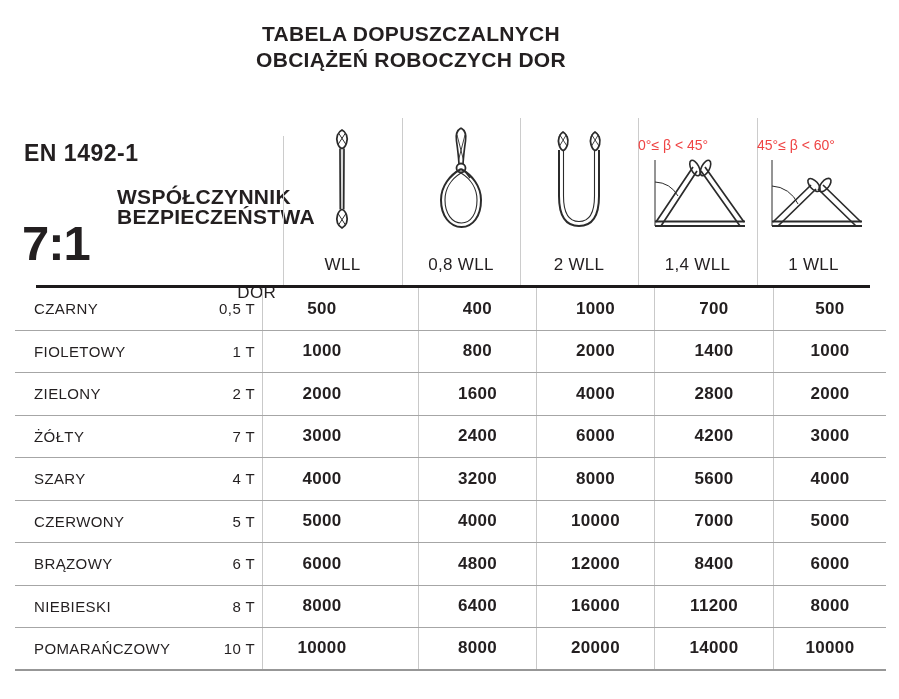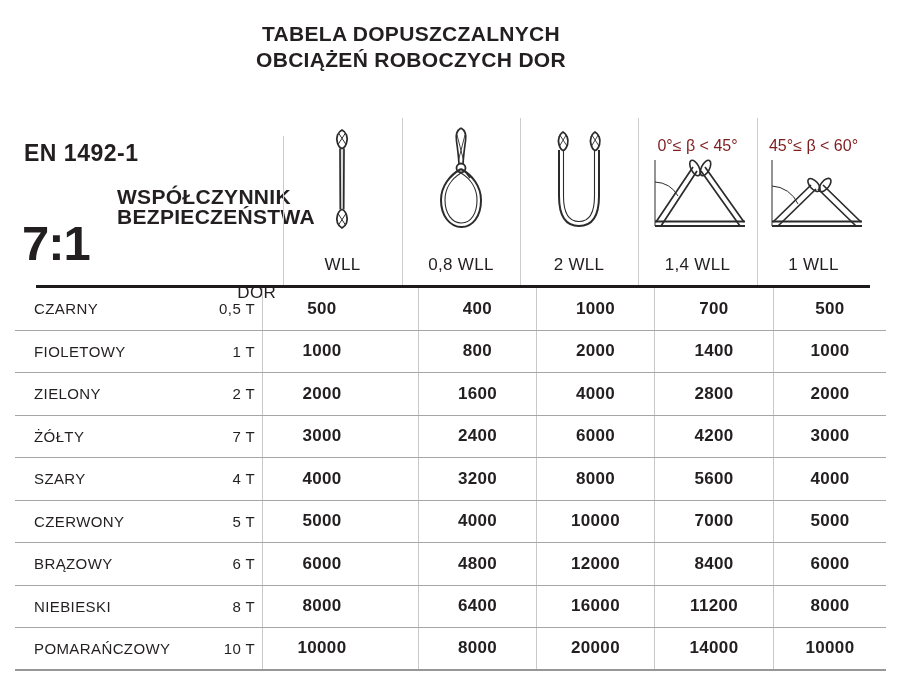--- a/index.html
+++ b/index.html
@@ -15,21 +15,21 @@
   .ratio{position:absolute;left:22px;top:168px;font-size:49px;font-weight:bold;letter-spacing:-1px;margin-top:47px;}
   .factor{position:absolute;left:104px;top:187px;font-size:21px;font-weight:bold;line-height:20px;letter-spacing:.3px;margin-left:13px;}
 
   
   .vsep{position:absolute;width:1px;background:#cccccc;top:118px;height:170px;}
   .vsep.s1{left:283px;top:136px;height:152px;}
   .vsep.s2{left:402px;} .vsep.s3{left:520px;} .vsep.s4{left:638px;} .vsep.s5{left:757px;}
 
   
   .icon{position:absolute;}
-  .angle-label{position:absolute;top:137px;font-size:16px;text-align:center;color:#7f1d1d;}
+  .angle-label{position:absolute;top:137px;font-size:14px;text-align:left;color:#ef4444;}
 
   
   .colhead{position:absolute;top:255px;font-size:17px;text-align:center;letter-spacing:.3px;}
   .ch-dor{left:36px;width:240px;text-align:right;margin-top:28px;}
   .ch-0{left:283px;width:119px;} .ch-1{left:402px;width:118px;} .ch-2{left:520px;width:118px;}
   .ch-3{left:638px;width:119px;} .ch-4{left:757px;width:113px;}
   .head-rule{position:absolute;left:36px;top:285px;width:834px;height:3px;background:#1d1a1b;}
 
   
   #rows{position:absolute;left:13px;top:288px;width:857px;}

